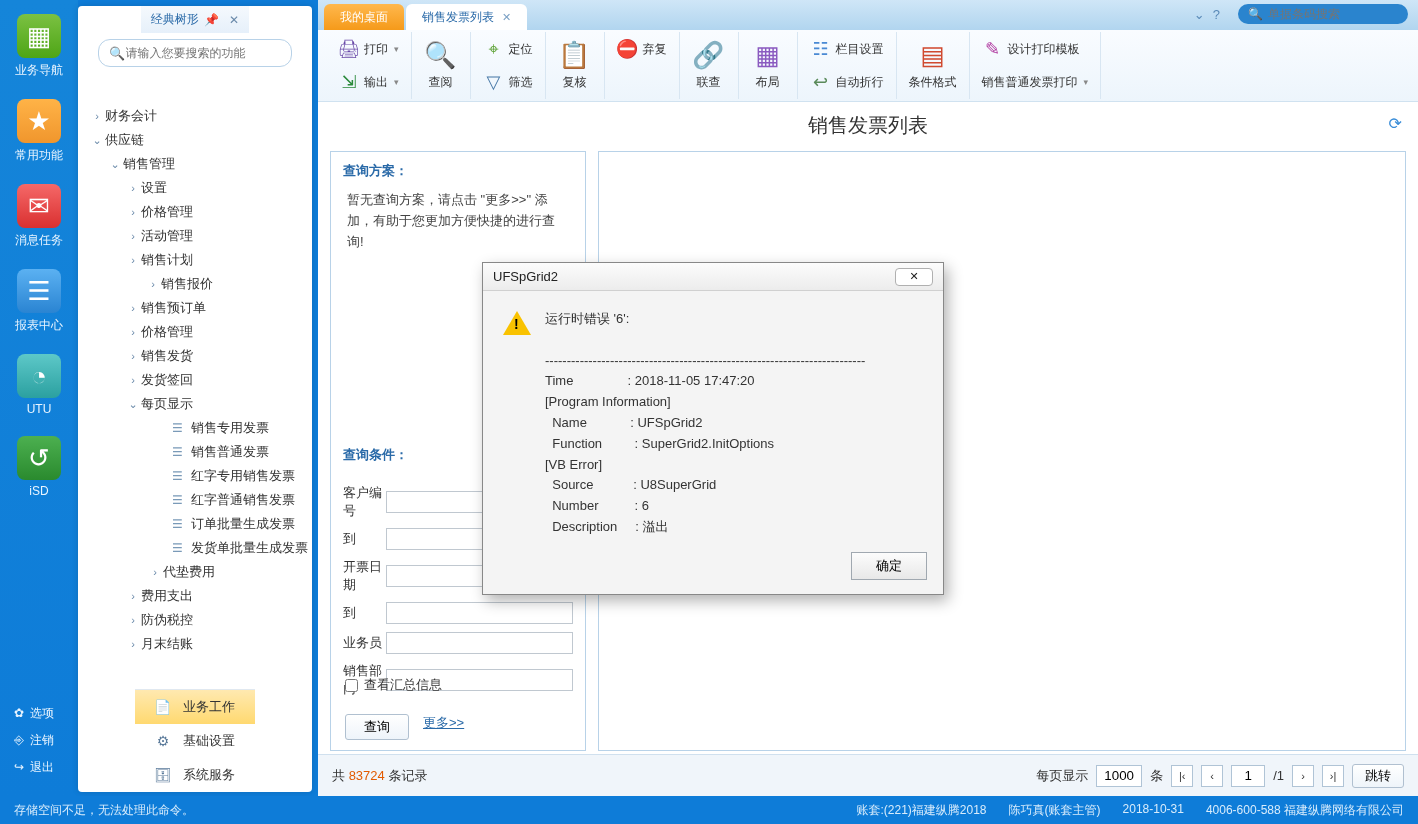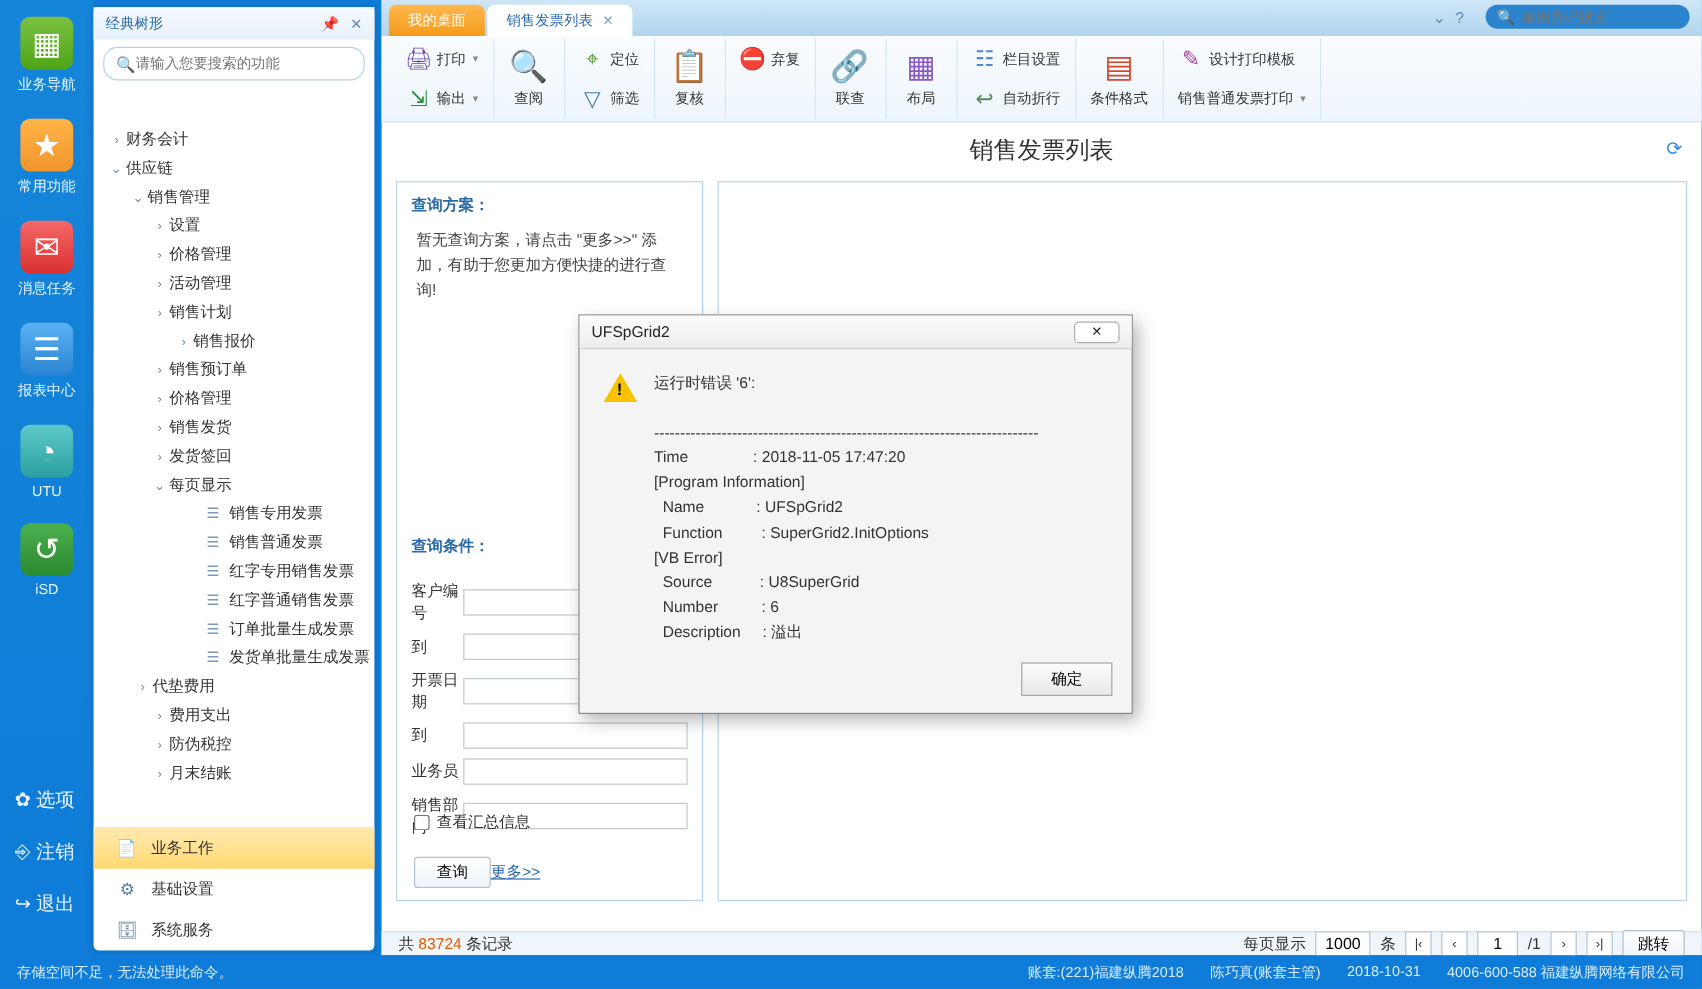--- a/index.html
+++ b/index.html
@@ -10,25 +10,25 @@
 .rail-item { width: 60px; text-align: center; margin-bottom: 20px; cursor: pointer; }
 .rail-icon { width: 44px; height: 44px; margin: 0 auto 4px; border-radius: 8px; display: flex; align-items: center; justify-content: center; font-size: 26px; color: #fff; }
 .rail-label { font-size: 12px; color: #e8f4ff; }
 .ri-green { background: linear-gradient(#7bc142, #4ea516); }
 .ri-orange { background: linear-gradient(#ffb347, #f0962d); }
 .ri-red { background: linear-gradient(#f56868, #d93030); }
 .ri-blue { background: linear-gradient(#5bb1f2, #2a84d2); }
 .ri-teal { background: linear-gradient(#5dc8c8, #2ba0a0); }
 .ri-dgreen { background: linear-gradient(#4cb050, #2a8a2e); }
 .left-bottom { position: absolute; bottom: 10px; left: 0; width: 100%; padding-left: 12px; }
-.left-bottom div { font-size: 16px; color: #e8f4ff; margin: 22px 0; cursor: pointer; }
+.left-bottom div { font-size: 12px; color: #e8f4ff; margin: 10px 0; cursor: pointer; }
 .left-bottom .ico { display: inline-block; width: 14px; text-align: center; margin-right: 4px; }
 
 
-.tree-panel { position: absolute; left: 78px; top: 6px; width: 234px; height: 786px; background: #fff; border-radius: 4px; box-shadow: 0 0 6px rgba(0,0,0,0.15); display: flex; flex-direction: column; }
+.tree-panel { position: absolute; left: 78px; top: 6px; width: 234px; height: 786px; background: #fff; border-radius: 4px; box-shadow: 0 0 6px rgba(0,0,0,0.15); display: flex; flex-direction: column; align-items: center; }
 .tree-head { background: linear-gradient(#f5f9fd, #e6f0fa); padding: 5px 10px; font-size: 12px; color: #2a6aa8; display: flex; align-items: center; justify-content: space-between; }
 .tree-head .actions span { margin-left: 6px; cursor: pointer; color: #6a8aaa; font-size: 12px; }
 .tree-search { padding: 6px 8px; }
 .tree-search-box { border: 1px solid #b8d2e8; border-radius: 12px; height: 28px; display: flex; align-items: center; padding: 0 10px; }
 .tree-search-box input { border: none; outline: none; flex: 1; font-size: 12px; }
 .tree-body { flex: 1; overflow: auto; padding: 4px 0; margin-top: 27px; }
 .tree-body ul { list-style: none; }
 .tn { padding: 3px 4px 3px 14px; font-size: 13px; color: #333; cursor: pointer; white-space: nowrap; }
 .tn .caret { display: inline-block; width: 10px; text-align: center; color: #6a8aaa; margin-right: 3px; font-size: 11px; }
 .tn.leaf { padding-left: 52px; }
@@ -68,25 +68,25 @@
 .panel { flex: 1; border: 1px solid #b8d2e8; height: 100%; overflow: hidden; }
 .panel.left { max-width: 256px; display: flex; flex-direction: column; position: relative; }
 .phead { color: #2a6aa8; font-size: 13px; padding: 10px 12px 6px; font-weight: bold; }
 .ptext { color: #444; font-size: 13px; padding: 4px 16px; line-height: 1.6; }
 .cond { padding: 6px 12px; }
 .cond-row { display: flex; align-items: center; margin: 8px 0; font-size: 13px; }
 .cond-row label { width: 60px; color: #333; }
 .cond-row input[type=text] { flex: 1; border: 1px solid #c0c8d0; height: 22px; padding: 0 4px; }
 .cond-bottom { position: absolute; left: 0; right: 0; bottom: 10px; padding: 0 14px; }
 .chk { display: flex; align-items: center; gap: 6px; font-size: 13px; margin-bottom: 20px; }
-.qbtns { display: flex; align-items: center; }
+.qbtns { display: flex; align-items: flex-start; gap: 14px; }
 .qbtn { border: 1px solid #b0c0d0; background: linear-gradient(#fff,#eef4fa); padding: 3px 18px; border-radius: 3px; font-size: 13px; cursor: pointer; }
 .more { color: #2a6aa8; text-decoration: underline; font-size: 13px; cursor: pointer; }
 
-.footerbar { position: absolute; left: 0; right: 0; bottom: 0; height: 20px; background: #f0f5fa; border-top: 1px solid #d0e0ee; display: flex; align-items: center; padding: 0 14px; font-size: 13px; }
+.footerbar { position: absolute; left: 0; right: 0; bottom: 0; height: 42px; background: #f0f5fa; border-top: 1px solid #d0e0ee; display: flex; align-items: center; padding: 0 14px; font-size: 13px; }
 .footerbar .rec { color: #333; }
 .footerbar .rec b { color: #e25a00; font-weight: normal; }
 .footerbar .pager { margin-left: auto; display: flex; align-items: center; gap: 8px; }
 .pbtn { border: 1px solid #b0c4d6; width: 22px; height: 22px; display: inline-flex; align-items: center; justify-content: center; font-size: 11px; cursor: pointer; background: #fff; }
 .pinput { border: 1px solid #b0c4d6; width: 46px; height: 22px; text-align: center; }
 
 
 .dialog { position: absolute; left: 482px; top: 262px; width: 462px; background: #f4f4f4; border: 1px solid #888; box-shadow: 4px 6px 14px rgba(0,0,0,0.3); z-index: 100; }
 .dialog-title { height: 28px; display: flex; align-items: center; padding: 0 10px; font-size: 13px; color: #222; background: linear-gradient(#fcfcfc,#ececec); border-bottom: 1px solid #d0d0d0; }
 .dialog-title .xbtn { margin-left: auto; border: 1px solid #b0b0b0; border-radius: 4px; width: 38px; height: 18px; display: flex; align-items: center; justify-content: center; font-size: 11px; cursor: pointer; background: #fff; }
@@ -189,21 +189,21 @@
         <li class="tn leaf " style="padding-left:94px">
         <span class="docicon">☰</span><span class="txt">销售普通发票</span></li>
         <li class="tn leaf " style="padding-left:94px">
         <span class="docicon">☰</span><span class="txt">红字专用销售发票</span></li>
         <li class="tn leaf " style="padding-left:94px">
         <span class="docicon">☰</span><span class="txt">红字普通销售发票</span></li>
         <li class="tn leaf " style="padding-left:94px">
         <span class="docicon">☰</span><span class="txt">订单批量生成发票</span></li>
         <li class="tn leaf " style="padding-left:94px">
         <span class="docicon">☰</span><span class="txt">发货单批量生成发票</span></li>
-        <li class="tn" style="padding-left:36px">
+        <li class="tn" style="padding-left:72px">
         <span class="caret">›</span><span class="txt">代垫费用</span></li>
         <li class="tn" style="padding-left:50px">
         <span class="caret">›</span><span class="txt">费用支出</span></li>
         <li class="tn" style="padding-left:50px">
         <span class="caret">›</span><span class="txt">防伪税控</span></li>
         <li class="tn" style="padding-left:50px">
         <span class="caret">›</span><span class="txt">月末结账</span></li>
       </ul>
     </div>
   <div class="tree-bottomnav" id="tree-bottomnav">

